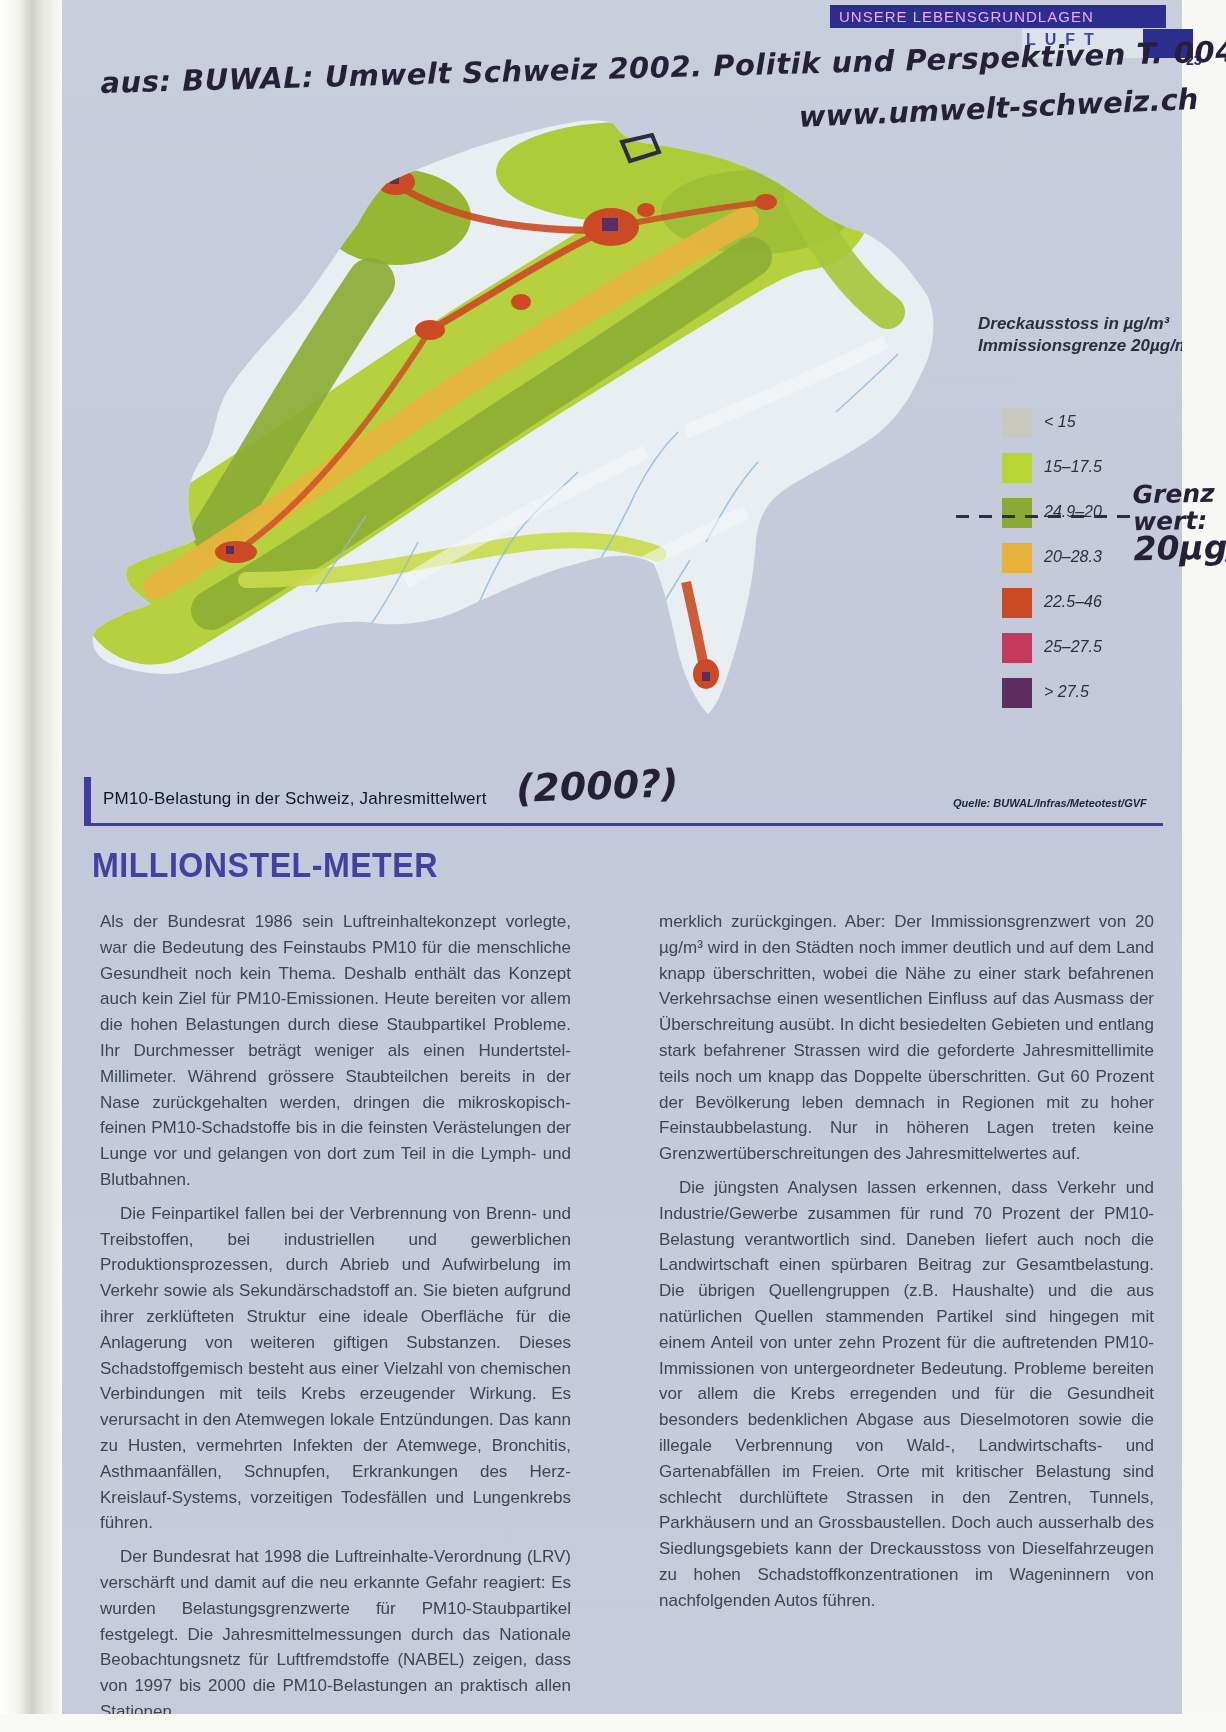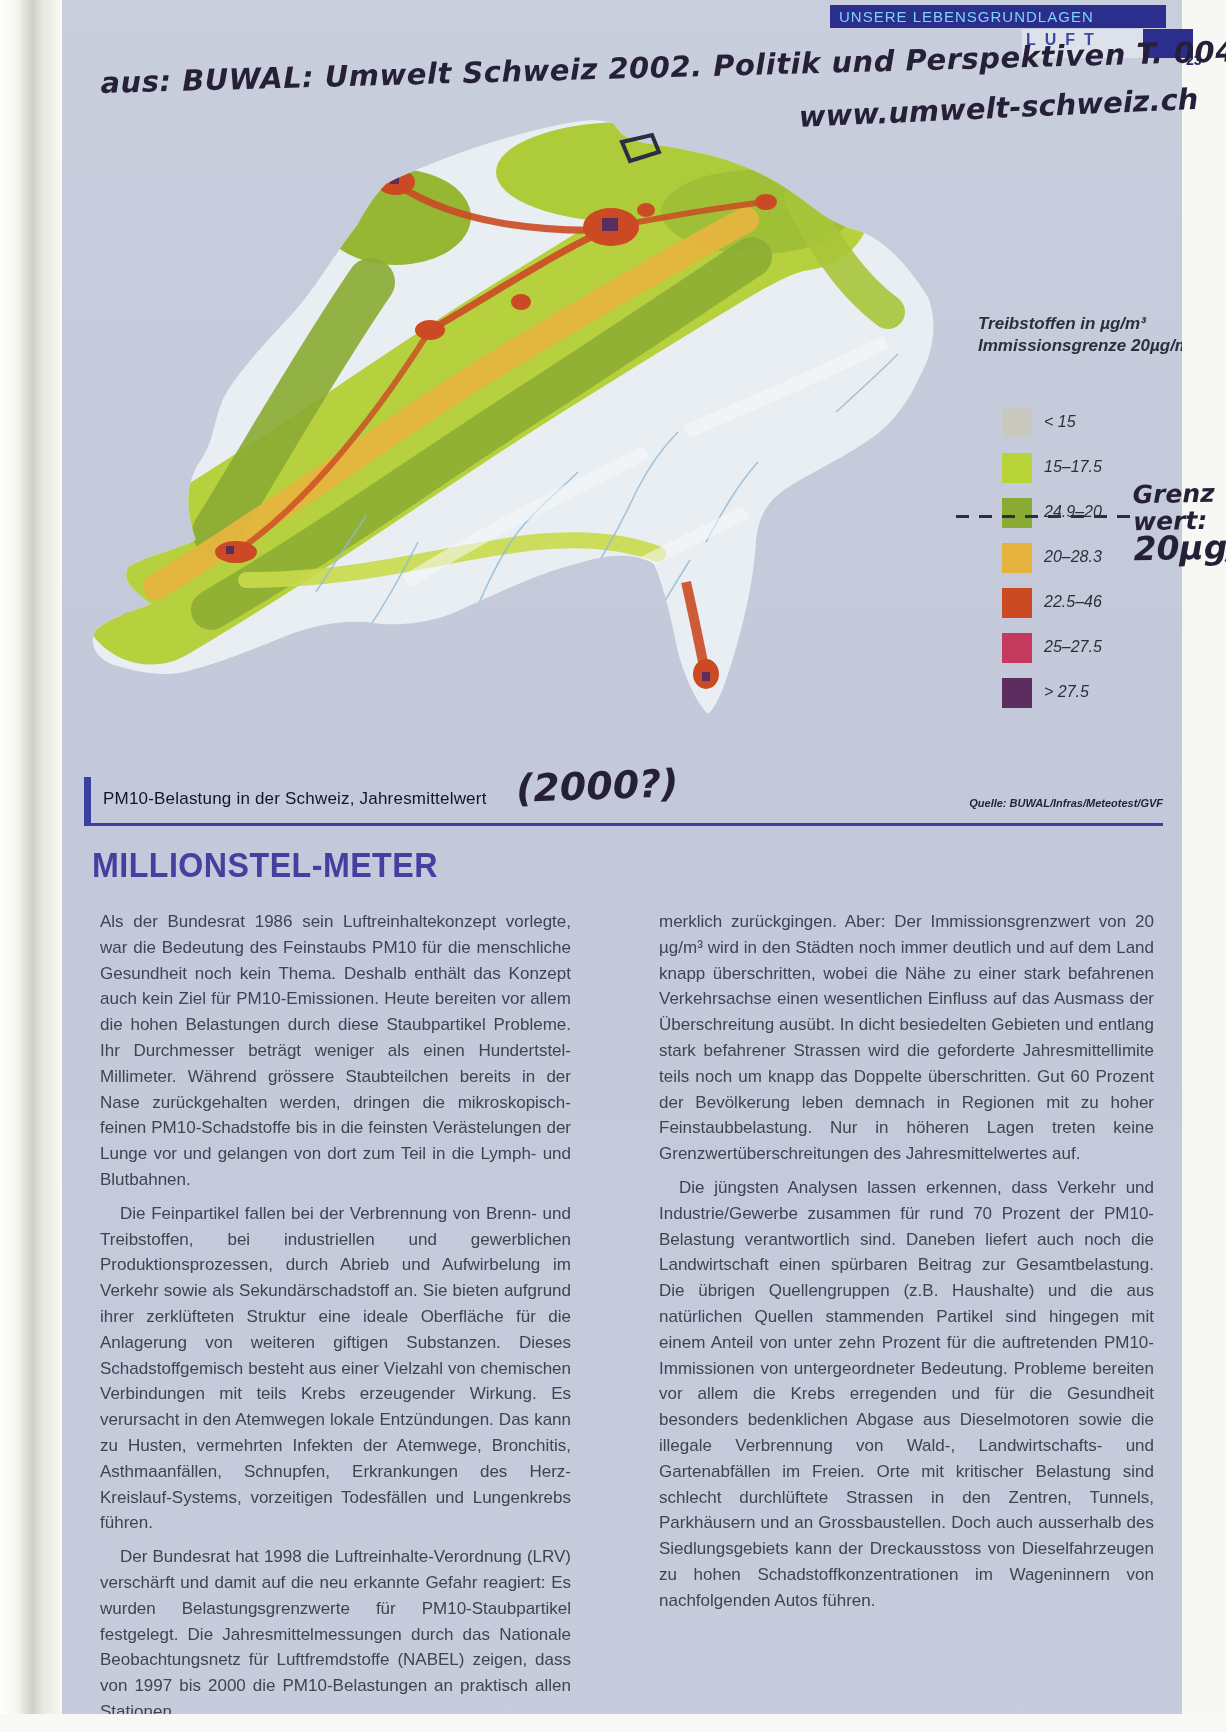--- a/index.html
+++ b/index.html
@@ -7,21 +7,21 @@
   .screen{position:relative;width:1226px;height:1732px;overflow:hidden;
           background:linear-gradient(180deg,#c9cedd 0%,#c3c9da 45%,#c7ccdc 100%);
           font-family:"Liberation Sans",sans-serif;}
   
   .scan-left{position:absolute;left:0;top:0;width:62px;height:100%;z-index:3;
              background:linear-gradient(90deg,#ffffff 0%,#f3f3ee 30%,#cfcfc7 52%,#e9e9e3 70%,#f9f9f5 100%);}
   .scan-right{position:absolute;right:0;top:0;width:44px;height:100%;z-index:3;background:#f7f7f3;}
   .scan-bottom{position:absolute;left:0;bottom:0;width:100%;height:18px;z-index:3;background:#f8f8f4;}
   
   .header-bar{position:absolute;left:830px;top:5px;width:336px;height:23px;background:#2b2e8c;z-index:5;
-              color:#7dd3fc;font-size:15px;letter-spacing:1px;line-height:23px;padding-left:9px;}
+              color:#f0abfc;font-size:15px;letter-spacing:1px;line-height:23px;padding-left:9px;}
   .luft-box{position:absolute;left:1022px;top:29px;width:121px;height:29px;background:#dde1ea;z-index:5;}
   .luft-label{position:absolute;left:1026px;top:31px;width:114px;z-index:6;text-align:left;
               color:#3c49a4;font-size:16px;font-weight:bold;letter-spacing:9px;}
   .luft-square{position:absolute;left:1143px;top:29px;width:50px;height:29px;background:#2b2e8c;z-index:5;}
   .page-number{position:absolute;left:1186px;top:52px;z-index:6;color:#232a6e;font-size:14px;font-weight:bold;}
   
   .hand{font-family:"DejaVu Sans",sans-serif;font-style:italic;font-weight:bold;color:#251f38;z-index:6;position:absolute;white-space:nowrap;}
   .hand-src{left:100px;top:66px;font-size:29px;transform:rotate(-1.6deg);transform-origin:left top;letter-spacing:0.5px;}
   .hand-url{left:798px;top:100px;font-size:29px;transform:rotate(-2.6deg);transform-origin:left top;}
   .hand-year{left:516px;top:764px;font-size:38px;transform:rotate(-2deg);z-index:4;}
@@ -34,21 +34,21 @@
                 font-style:italic;font-weight:bold;font-size:17px;line-height:22px;}
   .legend-rows{position:absolute;left:1002px;top:408px;width:170px;height:310px;z-index:2;}
   .legend-row{position:absolute;left:0;height:30px;}
   .legend-swatch{position:absolute;left:0;top:0;width:30px;height:30px;}
   .legend-label{position:absolute;left:42px;top:5px;font-style:italic;font-size:16px;color:#2a2f3c;white-space:nowrap;}
   .limit-dashes{position:absolute;left:956px;top:515px;width:182px;height:3px;z-index:2;
                 background:repeating-linear-gradient(90deg,#2b3040 0 13px,transparent 13px 23px);}
   
   .caption-bar{position:absolute;left:84px;top:777px;width:7px;height:47px;background:#3b3f9d;z-index:2;}
   .caption-text{position:absolute;left:103px;top:789px;z-index:2;font-size:17px;font-weight:normal;color:#10162a;letter-spacing:0.2px;}
-  .caption-source{position:absolute;left:953px;top:797px;width:210px;z-index:2;text-align:right;
+  .caption-source{position:absolute;left:953px;top:797px;width:210px;z-index:2;
                   font-size:11px;font-style:italic;font-weight:bold;color:#1d2433;}
   .caption-rule{position:absolute;left:84px;top:823px;width:1079px;height:3px;background:#3b3f9d;z-index:2;}
   
   .article-title{position:absolute;left:92px;top:845px;z-index:2;color:#453fa0;font-size:35px;font-weight:bold;
                  letter-spacing:0.5px;transform:scaleX(0.92);transform-origin:left top;white-space:nowrap;}
   .col{position:absolute;top:901px;z-index:2;font-size:17px;line-height:25.8px;text-align:justify;color:#3e4452;}
   .col-left{left:92px;width:487px;}
   .col-right{left:651px;width:511px;}
   .col p{margin:8px;}
   .col p.indent{text-indent:20px;}
@@ -137,21 +137,21 @@
           <ellipse cx="640" cy="562" rx="13" ry="15" fill="#cb4a23"></ellipse>
           <rect x="636" y="560" width="8" height="9" fill="#5b2e5f"></rect>
         </g>
       </g>
 
       <path d="M 556,30 l 30,-7 l 7,17 l -29,9 z" fill="none" stroke="#2e2c44" stroke-width="4"></path>
     </svg>
   </div>
 
   <div class="legend-title">
-    <div>Treibstoffen in µg/m³</div>
+    <div>Dreckausstoss in µg/m³</div>
     <div>Immissionsgrenze 20µg/m³</div>
   </div>
   <div class="legend-rows">
       <div class="legend-row" style="top: 0px;">
         <span class="legend-swatch" style="background: rgb(201, 201, 192);"></span>
         <span class="legend-label">&lt; 15</span>
       </div>
       <div class="legend-row" style="top: 45px;">
         <span class="legend-swatch" style="background: rgb(184, 212, 55);"></span>
         <span class="legend-label">15–17.5</span>

